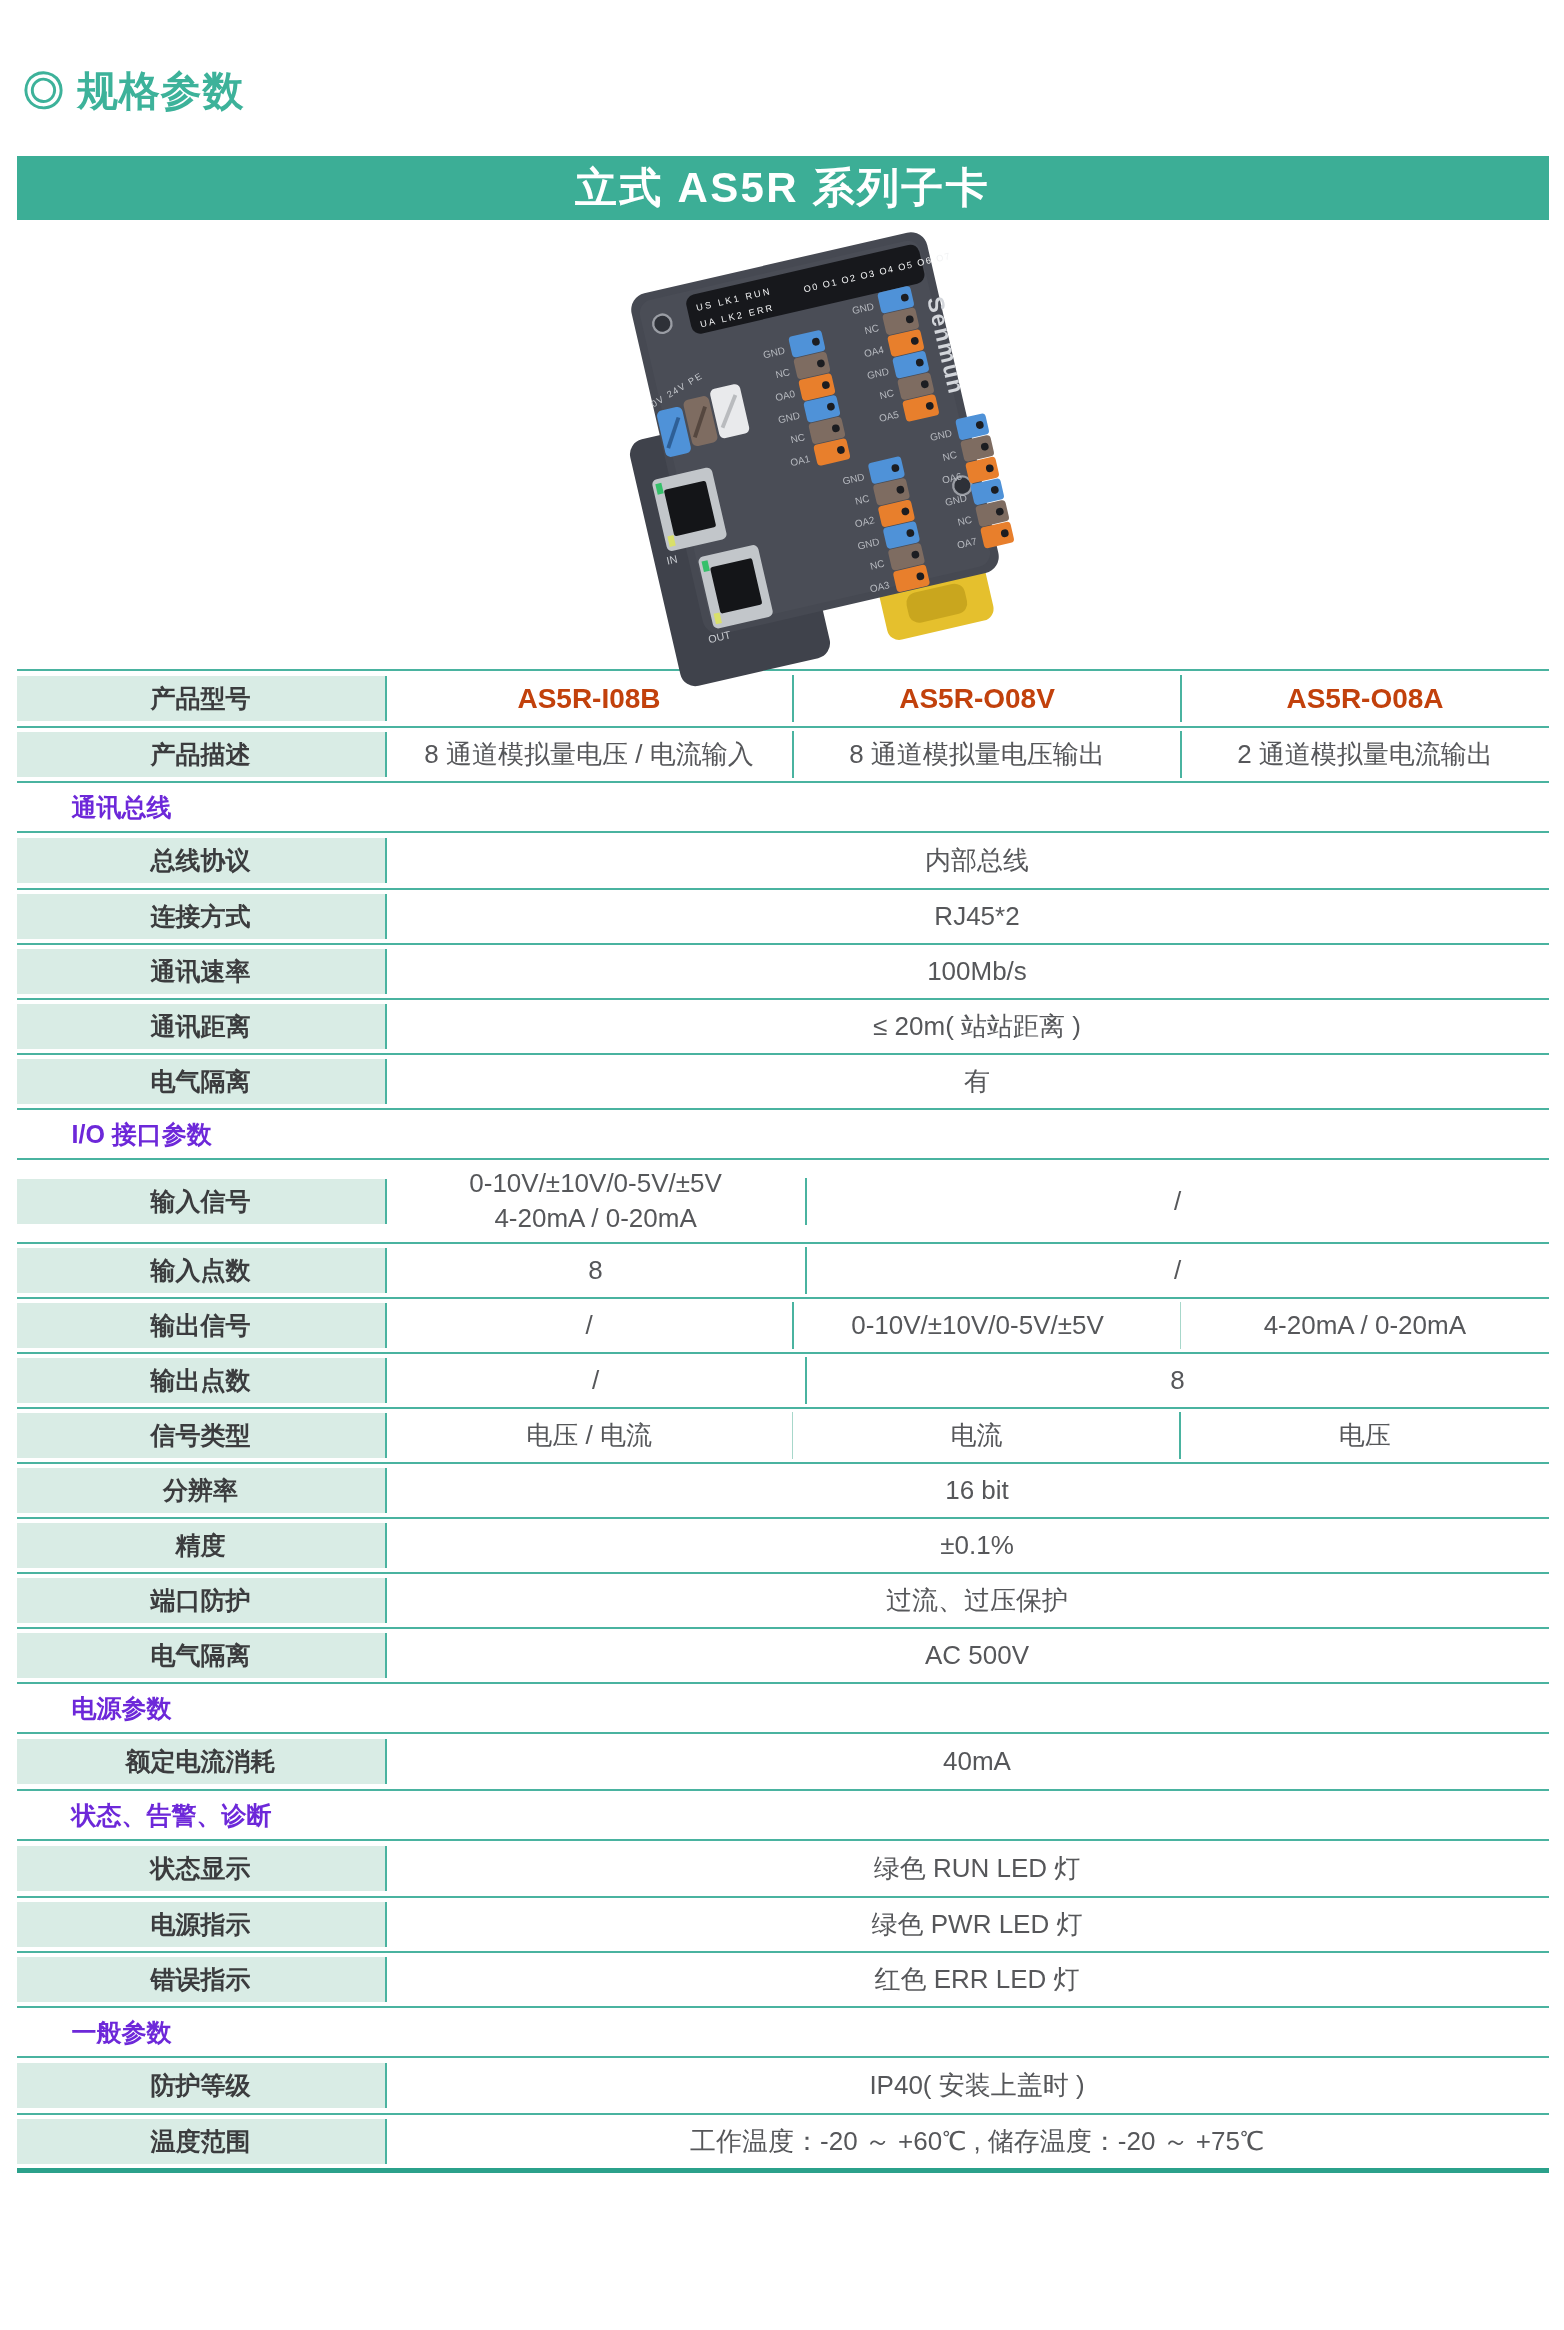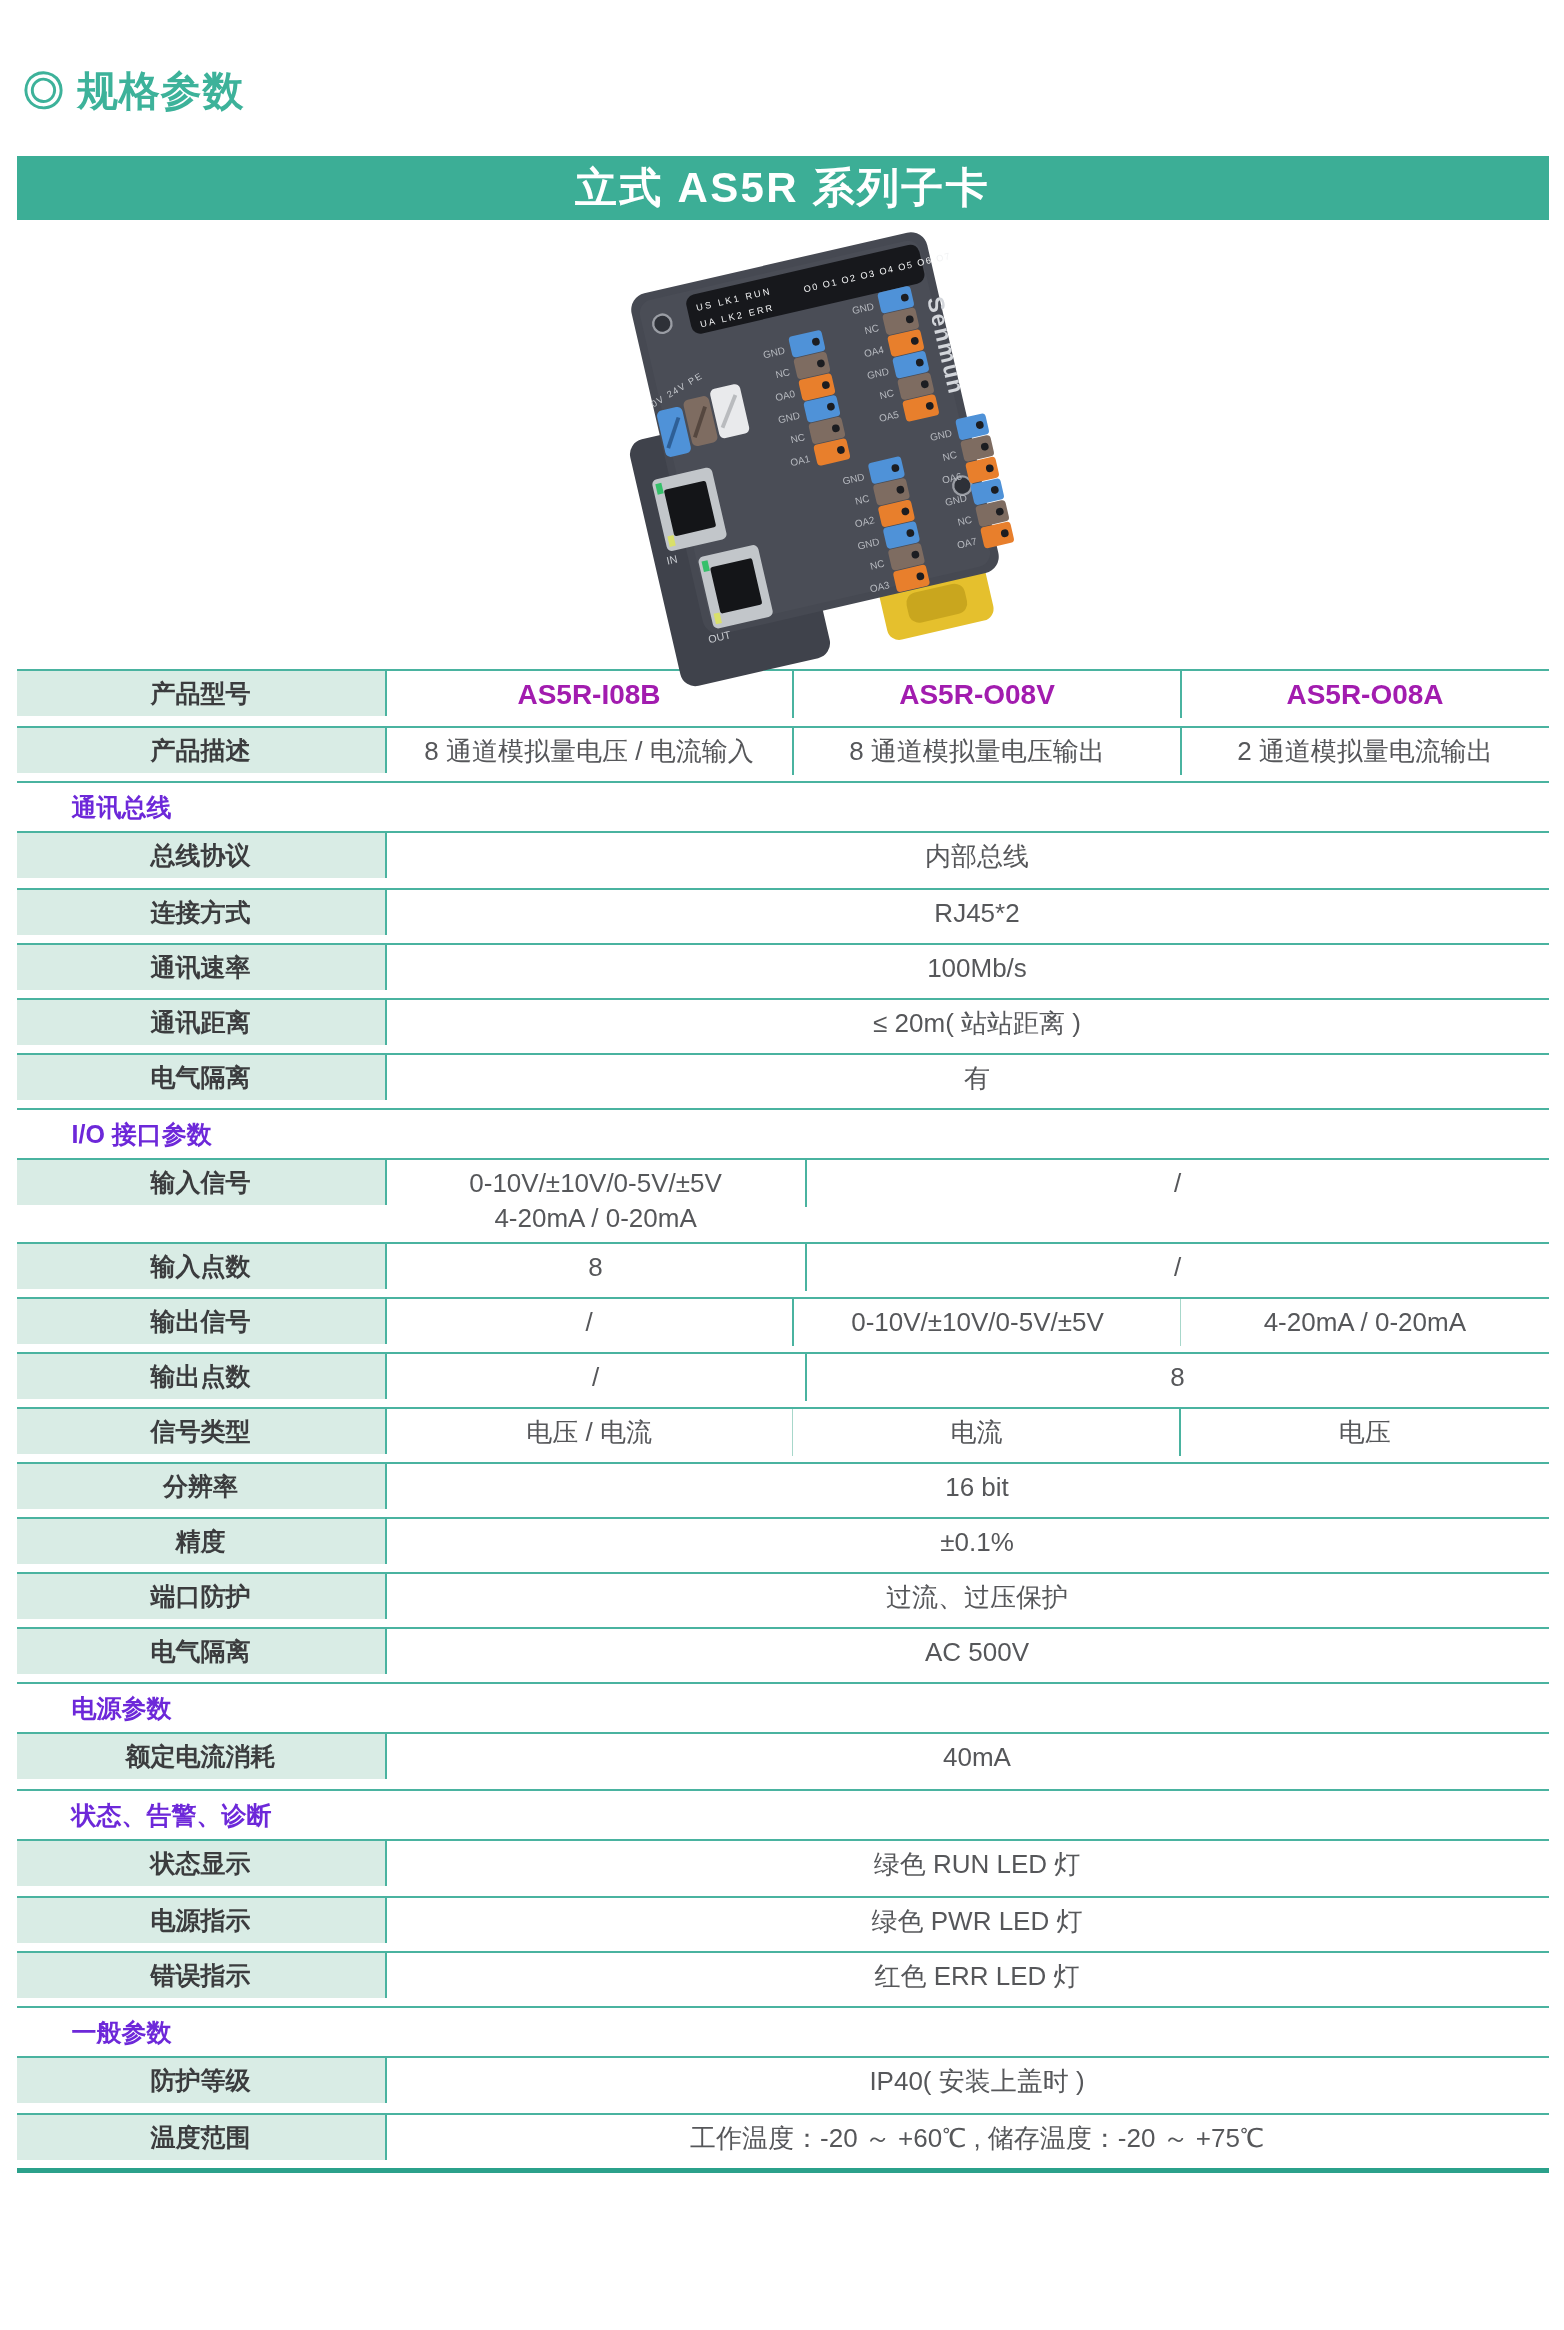--- a/index.html
+++ b/index.html
@@ -28,37 +28,37 @@
     color:#ffffff;font-size:42px;font-weight:600;letter-spacing:2.3px;
     display:flex;align-items:center;justify-content:center;
   }
   .figure{
     height:449px;display:flex;align-items:center;justify-content:center;
   }
 
   .spec{width:1532px;margin:0 auto;}
   .block{border-top:2.3px solid var(--line);border-bottom:2.3px solid var(--line);}
   .block.last{border-bottom:5.4px solid #2ba18b;}
-  .row{display:flex;align-items:flex-start;min-height:55px;gap:19px;}
+  .row{display:flex;align-items:center;min-height:55px;gap:19px;}
   .row + .row{border-top:2.3px solid var(--line);}
   .row.tall{min-height:72px;}
   .lbl{
     flex:0 0 370px;background:var(--label-bg);
     display:flex;align-items:center;justify-content:center;
     font-weight:bold;font-size:25px;color:var(--txt-dark);
     border-right:2.3px solid var(--line);
     text-align:center;padding:6.1px 7.7px;
   }
   .cell{
     flex:1;display:flex;flex-direction:column;align-items:center;justify-content:center;
     font-size:26px;color:var(--txt-val);text-align:center;padding:6.1px 9.2px;line-height:35px;
   }
   .cell + .cell{border-left:2.3px solid var(--line);}
   .cell.lt{border-left:1.5px solid var(--line-light);}
-  .cell.model{font-weight:bold;font-size:28px;color:#a21caf;}
+  .cell.model{font-weight:bold;font-size:28px;color:#c2410c;}
   .sect{
     height:48px;display:flex;align-items:center;padding-left:55px;
     font-size:25px;font-weight:bold;color:#6d28d9;text-align:right;
   }
   svg text{font-family:"Liberation Sans", sans-serif;}
 </style>
 </head>
 <body>
 
 <div class="page">

